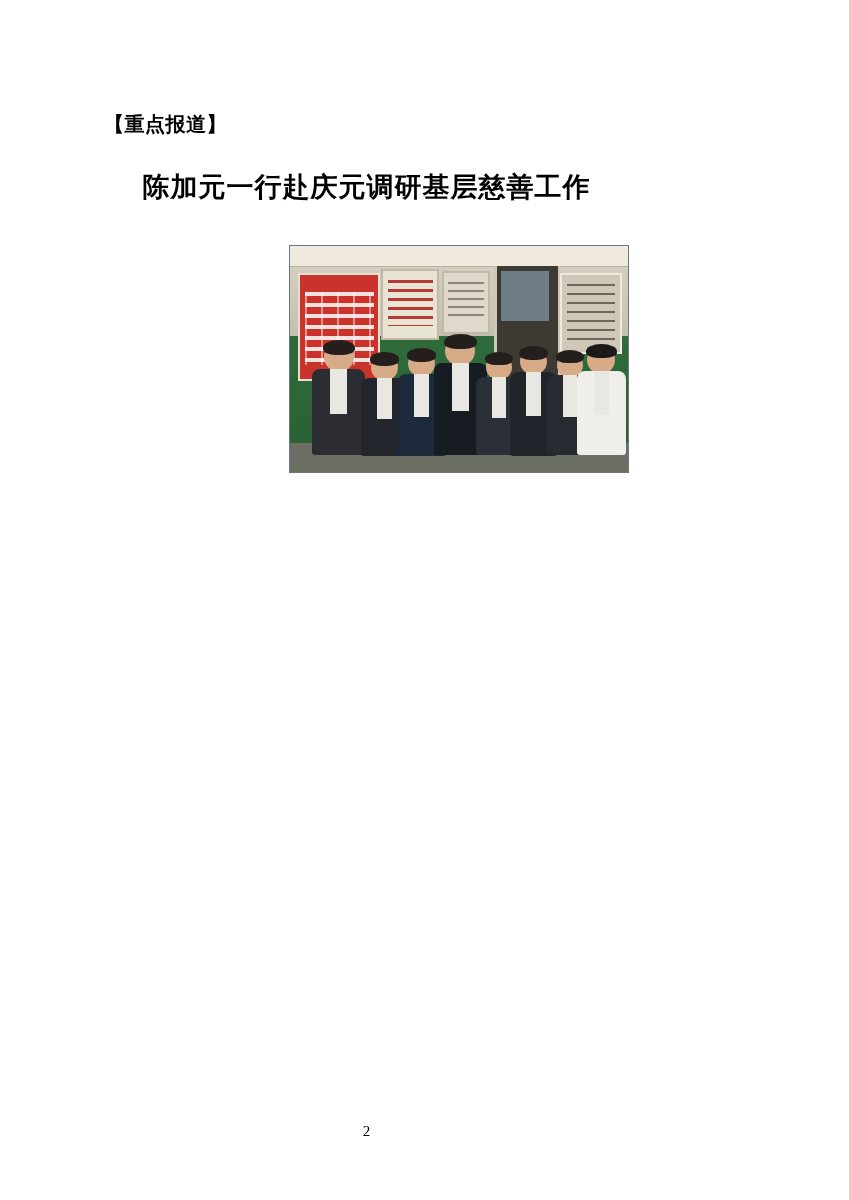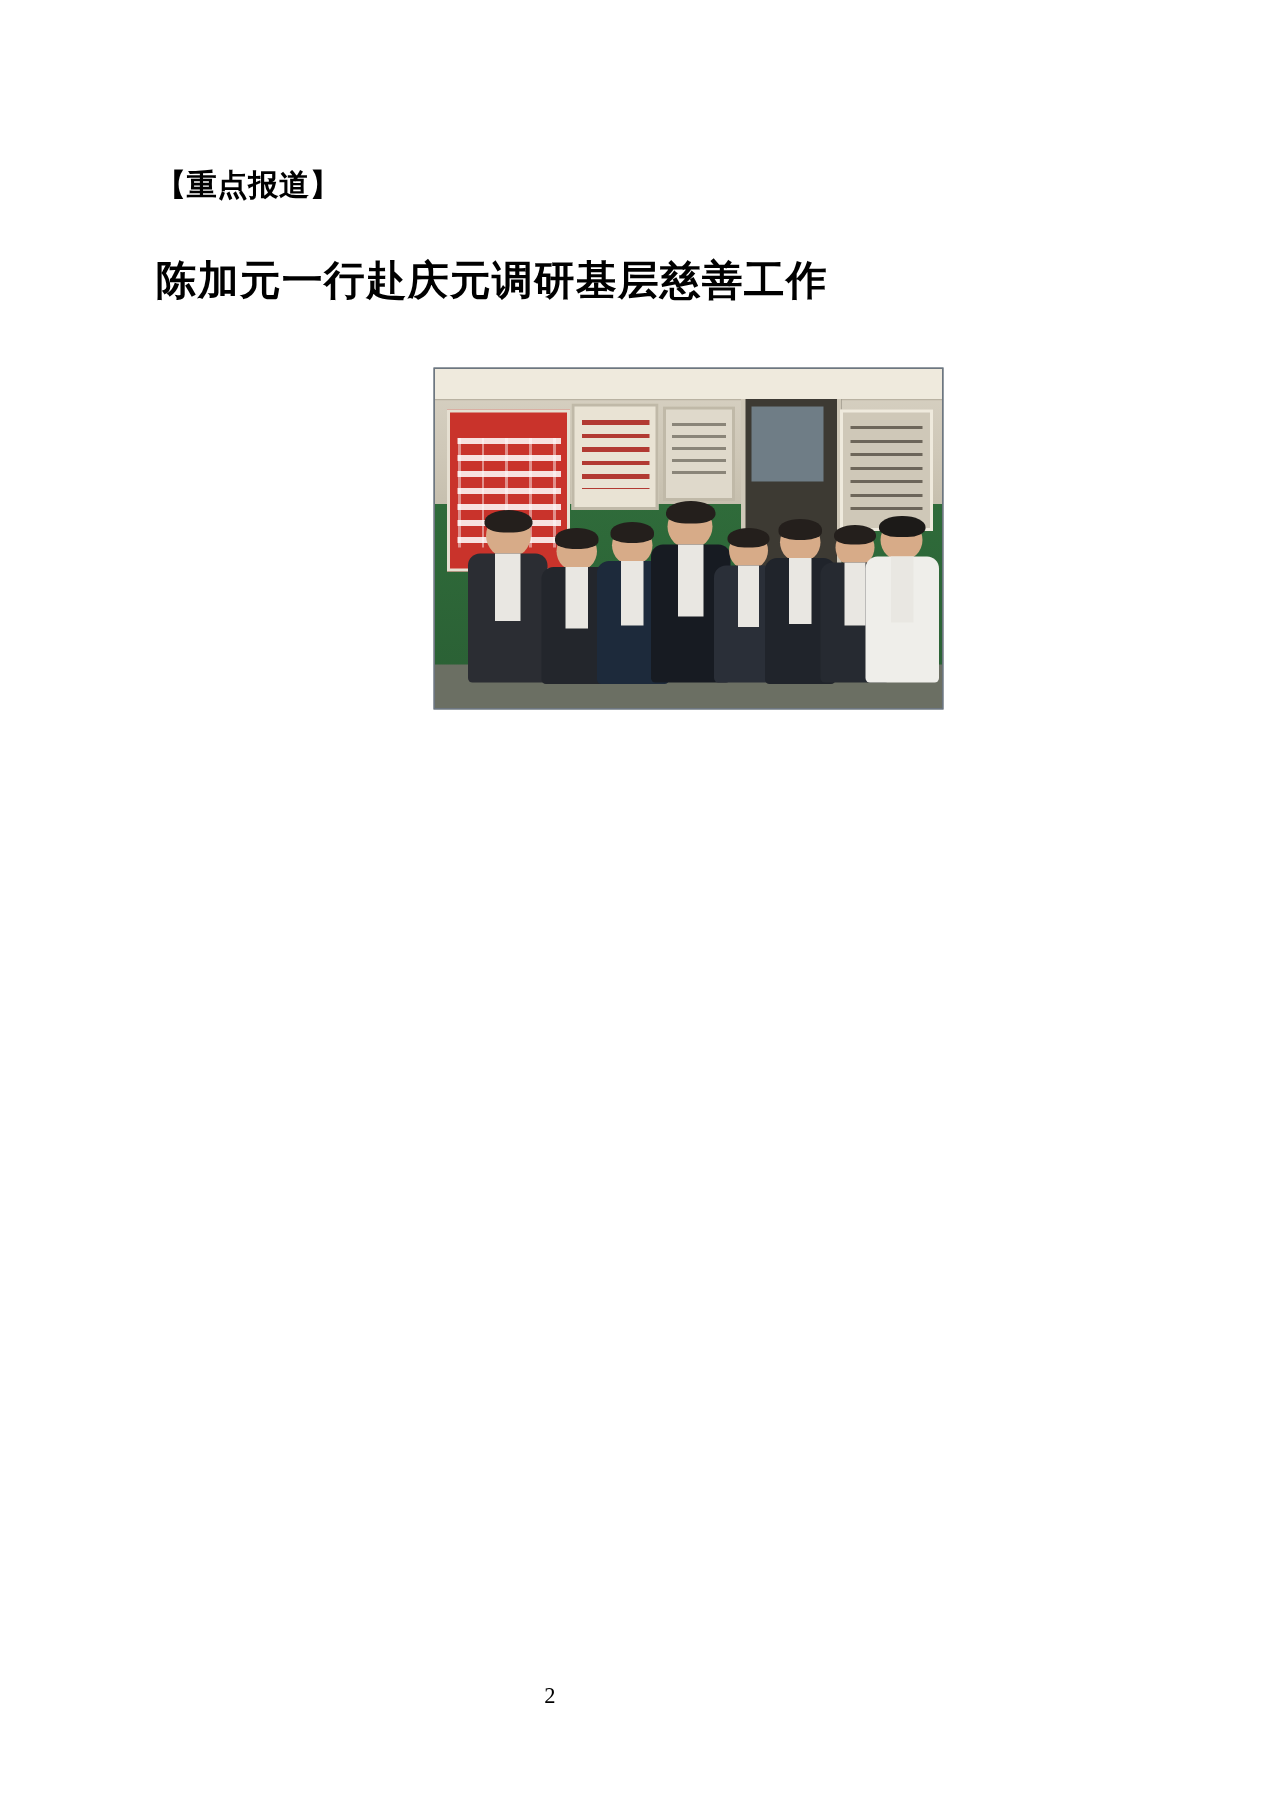--- a/index.html
+++ b/index.html
@@ -27,21 +27,21 @@
     font-weight: bold;
     font-size: 20px;
     letter-spacing: 0.5px;
     margin: 0 0 34px 0;
     line-height: 1.2;
   }
   .doc-title {
     font-family: "Liberation Sans", sans-serif;
     font-weight: bold;
     font-size: 27px;
-    text-align: left;
+    text-align: center;
     letter-spacing: 1px;
     margin: 0 0 34px 0;
     line-height: 1.3;
   }
   .body-text {
     font-size: 19.5px;
     line-height: 35px;
     text-align: justify;
     text-justify: inter-ideograph;
     margin: 0;

